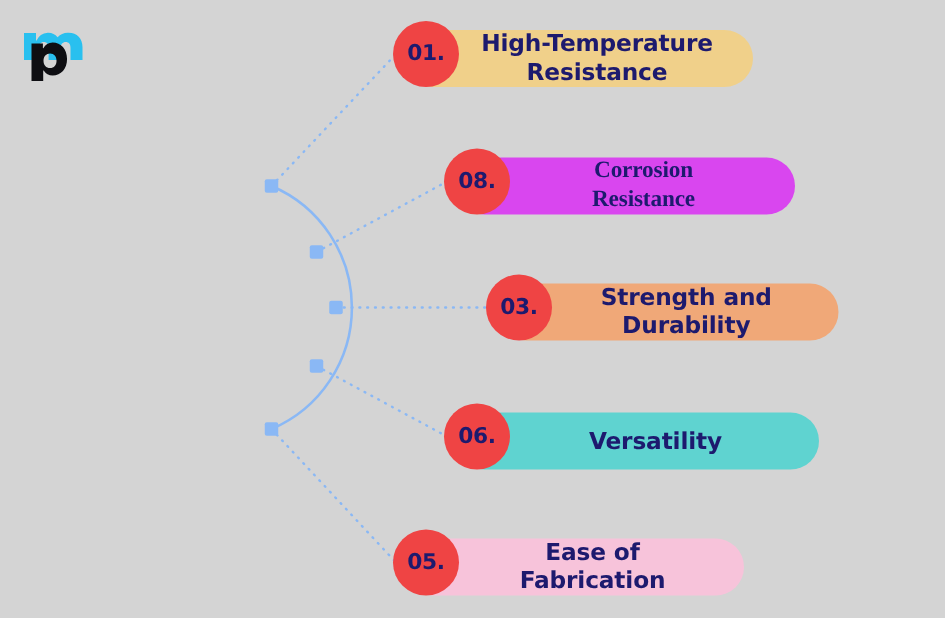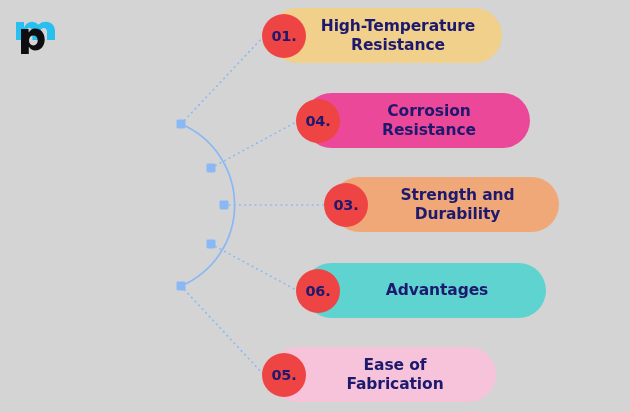--- a/index.html
+++ b/index.html
@@ -68,22 +68,22 @@
 
   
   .row {
     position: absolute;
     height: 55px;
     z-index: 4;
   }
   .pill {
     position: absolute;
     left: 0;
-    top: 0;
-    height: 55px;
+    top: 12px;
+    height: 38px;
     border-radius: 28px;
     display: flex;
     align-items: center;
     justify-content: center;
   }
   .pill-label {
     color: #1d1a6e;
     font-size: 15.5px;
     font-weight: 700;
     line-height: 1.2;
@@ -151,42 +151,42 @@
     <div class="pill" style="left:8px; width:232px; background:#f0d08a;">
       <div class="pill-label">High-Temperature
 Resistance</div>
     </div>
     <div class="badge" style="left:0px;">
       <span class="badge-num">01.</span>
     </div>
   </div>
 
   <div class="row" style="left:296px; top:93px; width:234px;">
-    <div class="pill" style="left:8px; width:226px; background:#ec4899;">
+    <div class="pill" style="left:8px; width:226px; background:#d946ef;font-family:Liberation Serif, serif;">
       <div class="pill-label">Corrosion
 Resistance</div>
     </div>
     <div class="badge" style="left:0px;">
-      <span class="badge-num">04.</span>
+      <span class="badge-num">08.</span>
     </div>
   </div>
 
   <div class="row" style="left:324px; top:177px; width:235px;">
     <div class="pill" style="left:8px; width:227px; background:#f0a878;justify-content:center;">
       <div class="pill-label">Strength and
 Durability</div>
     </div>
     <div class="badge" style="left:0px;">
       <span class="badge-num">03.</span>
     </div>
   </div>
 
   <div class="row" style="left:296px; top:263px; width:250px;">
     <div class="pill" style="left:8px; width:242px; background:#5fd3d0;">
-      <div class="pill-label">Advantages</div>
+      <div class="pill-label">Versatility</div>
     </div>
     <div class="badge" style="left:0px;">
       <span class="badge-num">06.</span>
     </div>
   </div>
 
   <div class="row" style="left:262px; top:347px; width:234px;">
     <div class="pill" style="left:8px; width:226px; background:#f7c3da;">
       <div class="pill-label">Ease of
 Fabrication</div>

